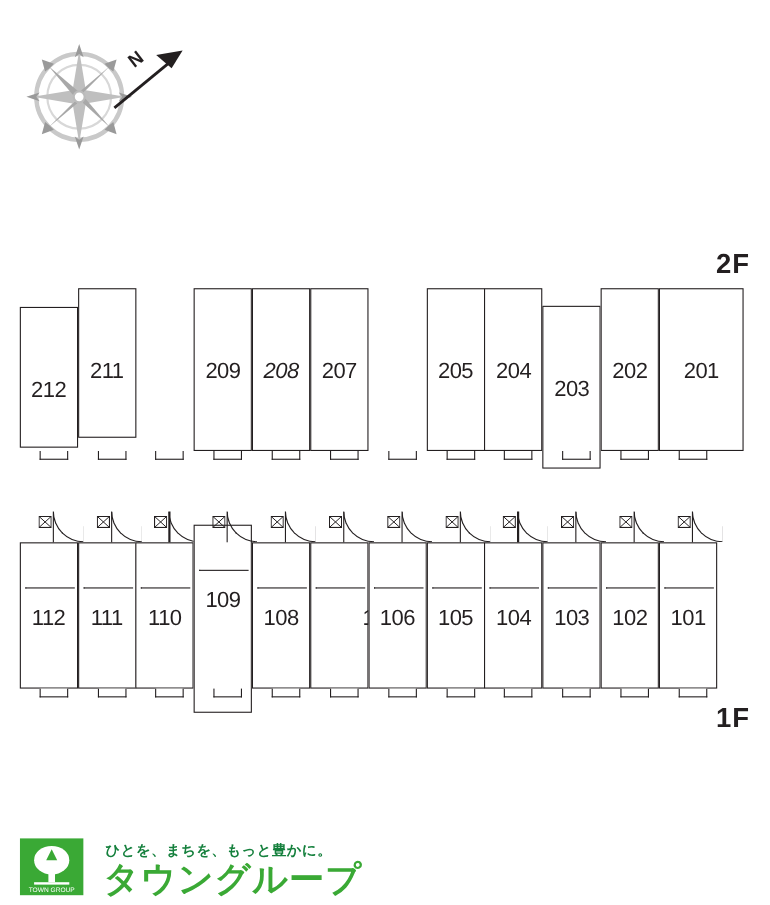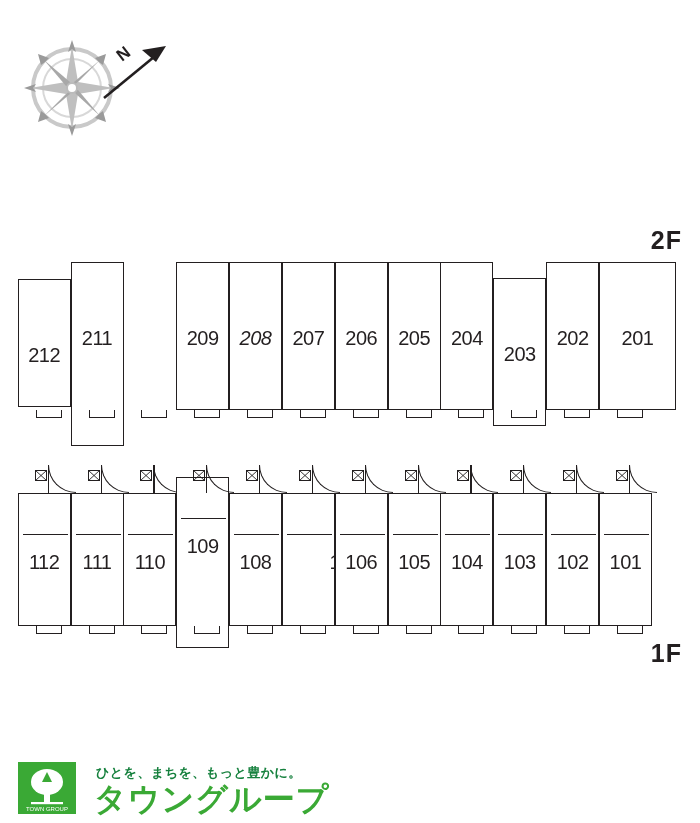--- a/index.html
+++ b/index.html
@@ -179,40 +179,37 @@
 </div>
 
 <div class="floor-label" id="floor-label-2f">2F</div>
 
 <div class="floor-block" id="floor-2f" style="width:668px; height:170px;">
   <div class="units-row" id="units-2f">
       <div class="unit" style="left: 1.65px; top: 17px; width: 53px; height: 128px;">
         <div class="unit-label" style="top: 64px;">212</div>
       </div>
       <div class="stub" style="left: 19.65px; top: 148px; width: 26px; height: 8px;"></div>
-      <div class="unit" style="left: 54.5px; top: 0px; width: 53px; height: 184px; padding-left: 20px;">
+      <div class="unit" style="left: 54.5px; top: 0px; width: 53px; height: 136px; padding-left: 20px;">
         <div class="unit-label" style="top: 64px;">211</div>
       </div>
       <div class="stub" style="left: 72.5px; top: 148px; width: 26px; height: 8px;"></div>
       <div class="stub" style="left: 125.35px; top: 148px; width: 26px; height: 8px;"></div>
       <div class="unit" style="left: 160.2px; top: 0px; width: 53px; height: 148px;">
         <div class="unit-label" style="top: 64px;">209</div>
       </div>
       <div class="stub" style="left: 178.2px; top: 148px; width: 26px; height: 8px;"></div>
       <div class="unit" style="left: 213.05px; top: 0px; width: 53px; height: 148px;">
         <div class="unit-label" style="top: 64px; font-style: italic;">208</div>
       </div>
       <div class="stub" style="left: 231.05px; top: 148px; width: 26px; height: 8px;"></div>
       <div class="unit" style="left: 265.9px; top: 0px; width: 53px; height: 148px;">
         <div class="unit-label" style="top: 64px;">207</div>
       </div>
       <div class="stub" style="left: 283.9px; top: 148px; width: 26px; height: 8px;"></div>
-      <div class="unit" style="left: 318.75px; top: 0px; width: 53px; height: 148px;">
-        <div class="unit-label" style="top: 64px;">206</div>
-      </div>
       <div class="stub" style="left: 336.75px; top: 148px; width: 26px; height: 8px;"></div>
       <div class="unit" style="left: 371.6px; top: 0px; width: 53px; height: 148px;">
         <div class="unit-label" style="top: 64px;">205</div>
       </div>
       <div class="stub" style="left: 389.6px; top: 148px; width: 26px; height: 8px;"></div>
       <div class="unit" style="left: 424.45px; top: 0px; width: 53px; height: 148px;">
         <div class="unit-label" style="top: 64px;">204</div>
       </div>
       <div class="stub" style="left: 442.45px; top: 148px; width: 26px; height: 8px;"></div>
       <div class="unit" style="left: 477.3px; top: 0px; width: 53px; height: 148px; margin-top: 16px;">

